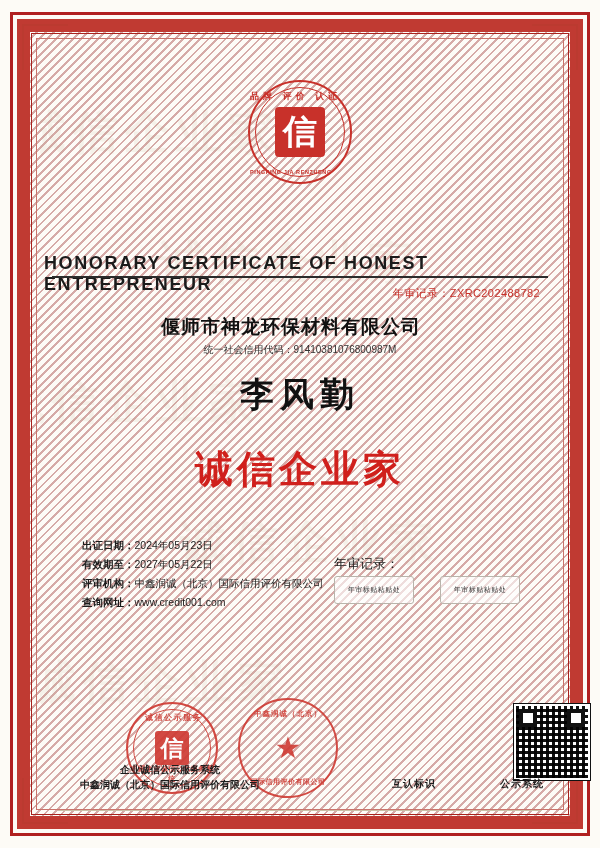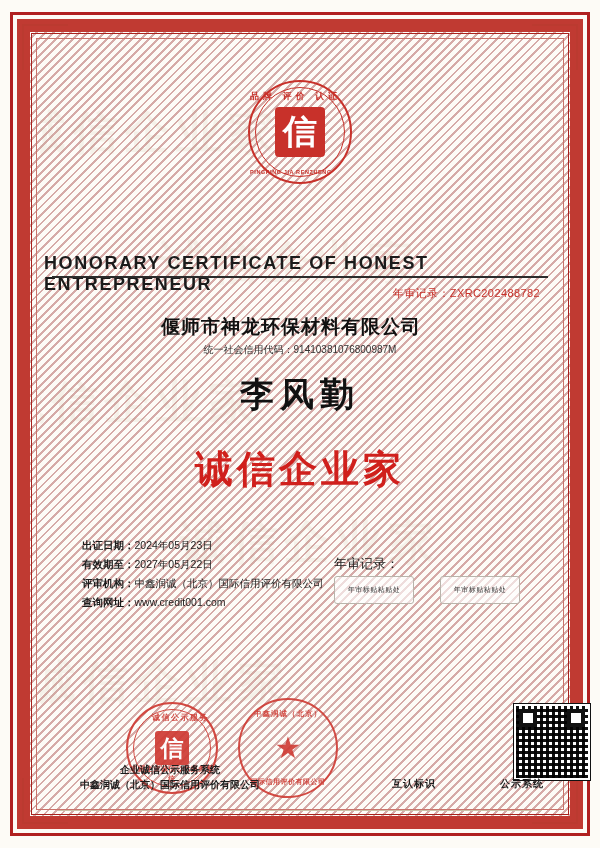--- a/index.html
+++ b/index.html
@@ -283,21 +283,21 @@
     opacity: 0.92;
   }
   .seal-small .ring2 {
     position: absolute;
     left: 5px; top: 5px; right: 5px; bottom: 5px;
     border-radius: 50%;
     border: 1px solid #cf3b33;
   }
   .seal-small .arc-t {
     position: absolute; left: 17px; right: 0; top: 8px;
-    text-align: center; font-size: 8px; font-weight: bold;
+    text-align: left; font-size: 8px; font-weight: bold;
     color: #cf3b33; letter-spacing: 1.5px;
   }
   .seal-small .arc-b {
     position: absolute; left: 0; right: 0; bottom: 8px;
     text-align: center; font-size: 7px; font-weight: bold;
     color: #cf3b33; letter-spacing: 0.5px;
   }
   .seal-small .mid {
     position: absolute; left: 50%; top: 50%;
     transform: translate(-50%,-50%);

